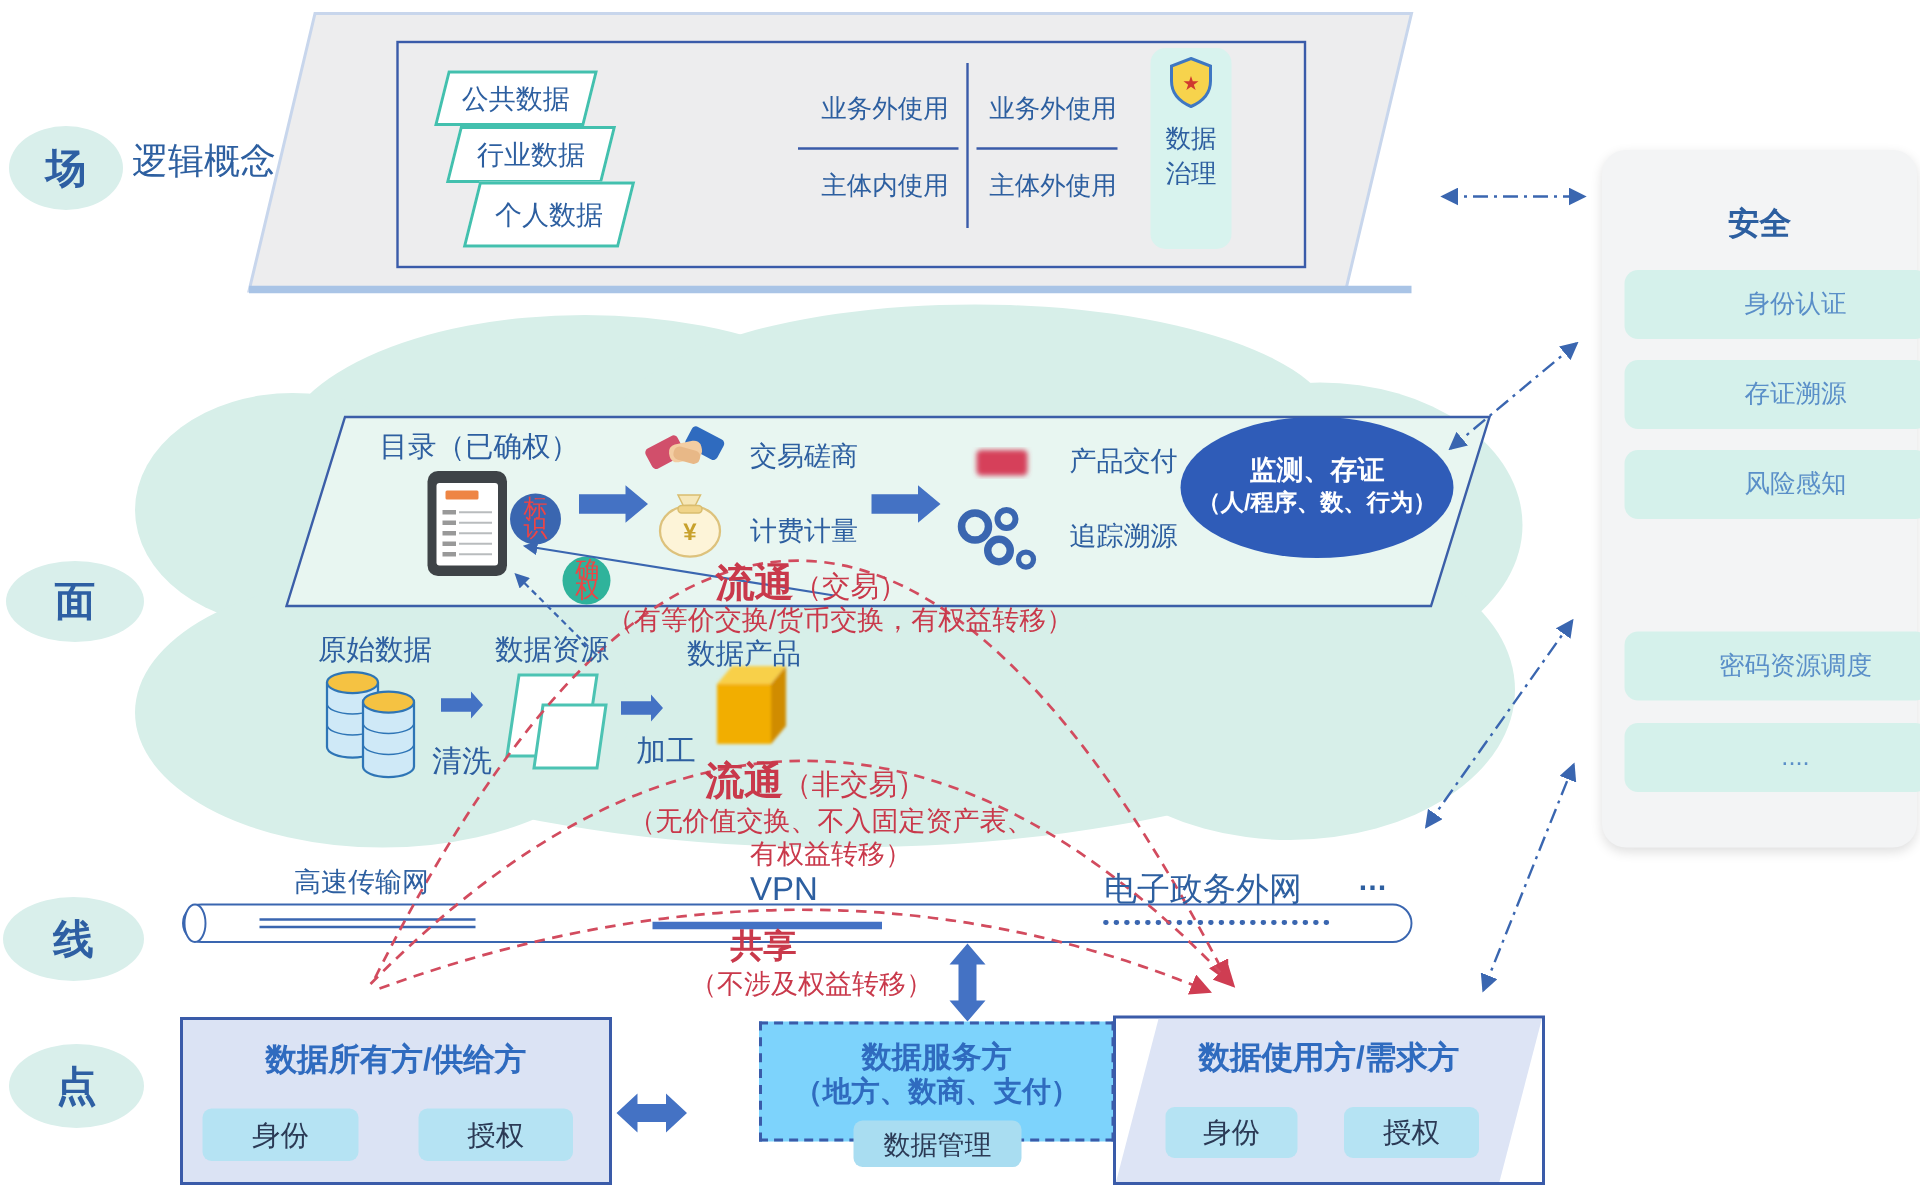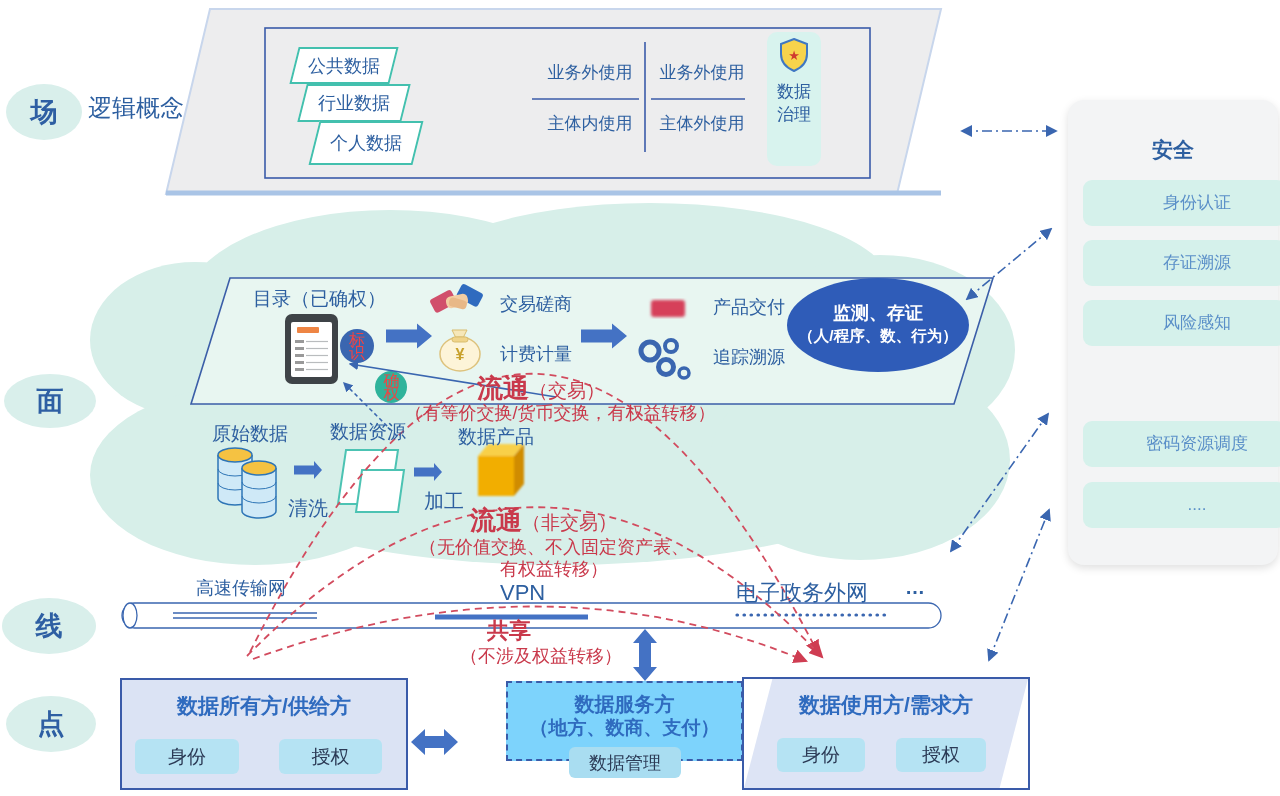--- a/index.html
+++ b/index.html
@@ -236,21 +236,21 @@
 <div class="t" style="left:713px;top:347px;font-size:18px;">追踪溯源</div>
 <div class="t bold ctr" style="left:790px;top:303px;width:176px;font-size:18px;color:#fff;">监测、存证</div>
 <div class="t bold ctr" style="left:786px;top:327px;width:184px;font-size:15.5px;color:#fff;">（人/程序、数、行为）</div>
 
 <div class="t" style="left:477px;top:374px;">
   <span class="red bold" style="font-size:26px;">流通</span><span class="red" style="font-size:19px;">（交易）</span>
 </div>
 <div class="t red ctr" style="left:404px;top:403px;width:312px;font-size:18px;">（有等价交换/货币交换，有权益转移）</div>
 
 <div class="t" style="left:212px;top:423px;font-size:19px;">原始数据</div>
-<div class="t" style="left:330px;top:423px;font-size:19px;font-family:Liberation Mono, monospace;">数据资源</div>
+<div class="t" style="left:330px;top:423px;font-size:19px;">数据资源</div>
 <div class="t" style="left:458px;top:426px;font-size:19px;">数据产品</div>
 <div class="t" style="left:288px;top:497px;font-size:20px;">清洗</div>
 <div class="t" style="left:424px;top:490px;font-size:20px;">加工</div>
 
 <div class="t" style="left:470px;top:506px;">
   <span class="red bold" style="font-size:26px;">流通</span><span class="red" style="font-size:19px;">（非交易）</span>
 </div>
 <div class="t red ctr" style="left:408px;top:537px;width:292px;font-size:18px;">（无价值交换、不入固定资产表、</div>
 <div class="t red ctr" style="left:408px;top:559px;width:292px;font-size:18px;">有权益转移）</div>
 

